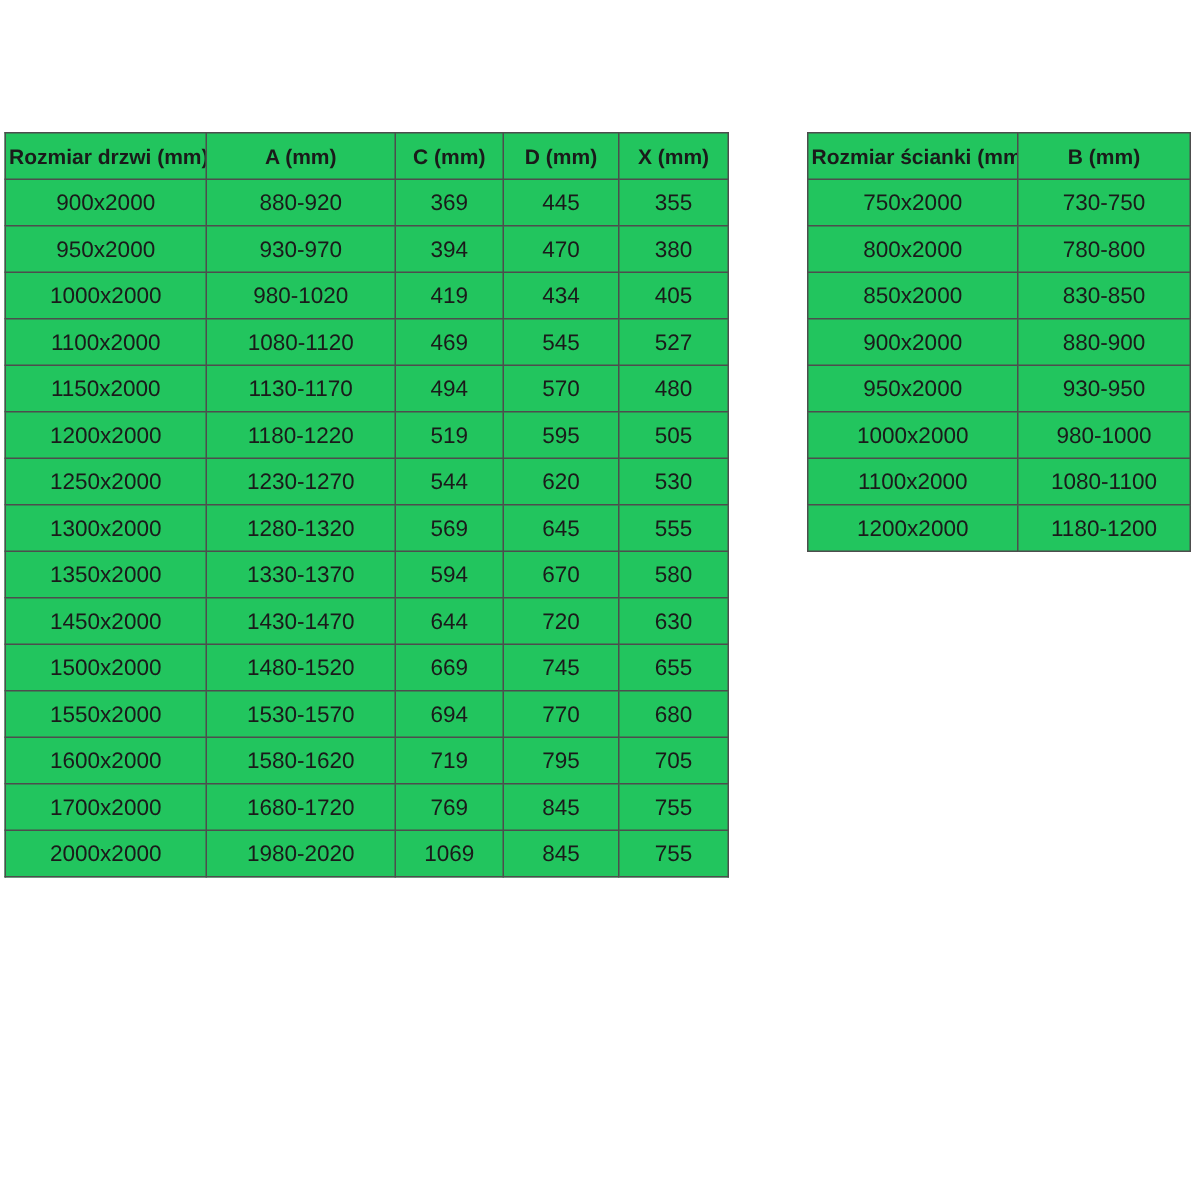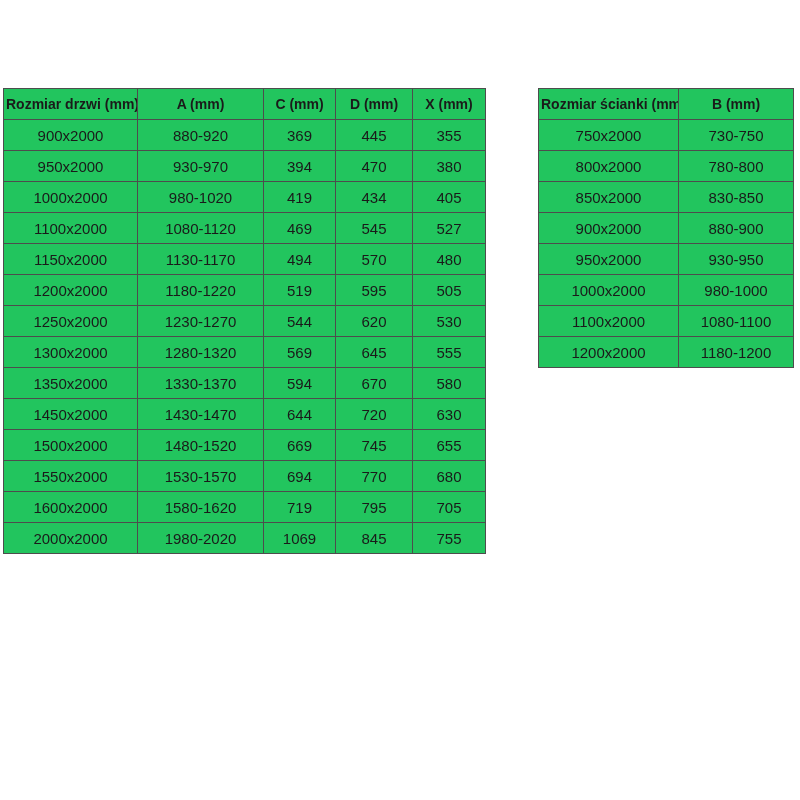--- a/index.html
+++ b/index.html
@@ -151,20 +151,27 @@
           <td>680</td>
         </tr>
         <tr>
           <td>1600x2000</td>
           <td>1580-1620</td>
           <td>719</td>
           <td>795</td>
           <td>705</td>
         </tr>
         <tr>
+          <td>1700x2000</td>
+          <td>1680-1720</td>
+          <td>769</td>
+          <td>845</td>
+          <td>755</td>
+        </tr>
+        <tr>
           <td>2000x2000</td>
           <td>1980-2020</td>
           <td>1069</td>
           <td>845</td>
           <td>755</td>
         </tr>
       </tbody>
     </table>
 
   <table id="walls-table" class="dim-table">

